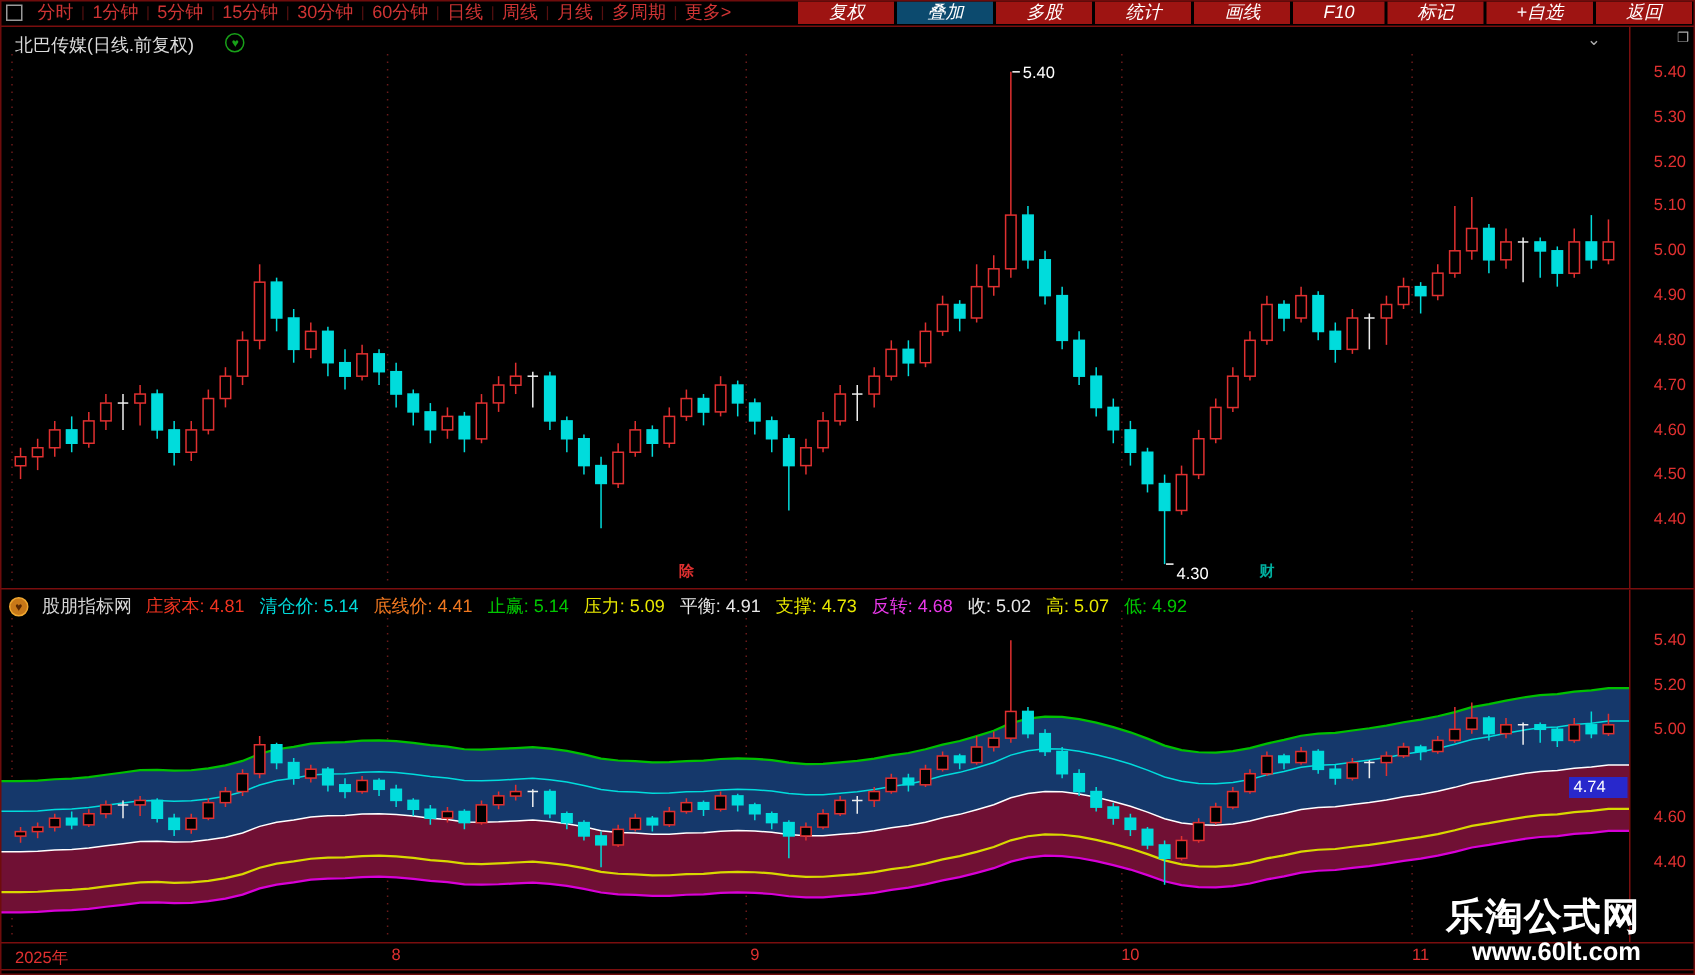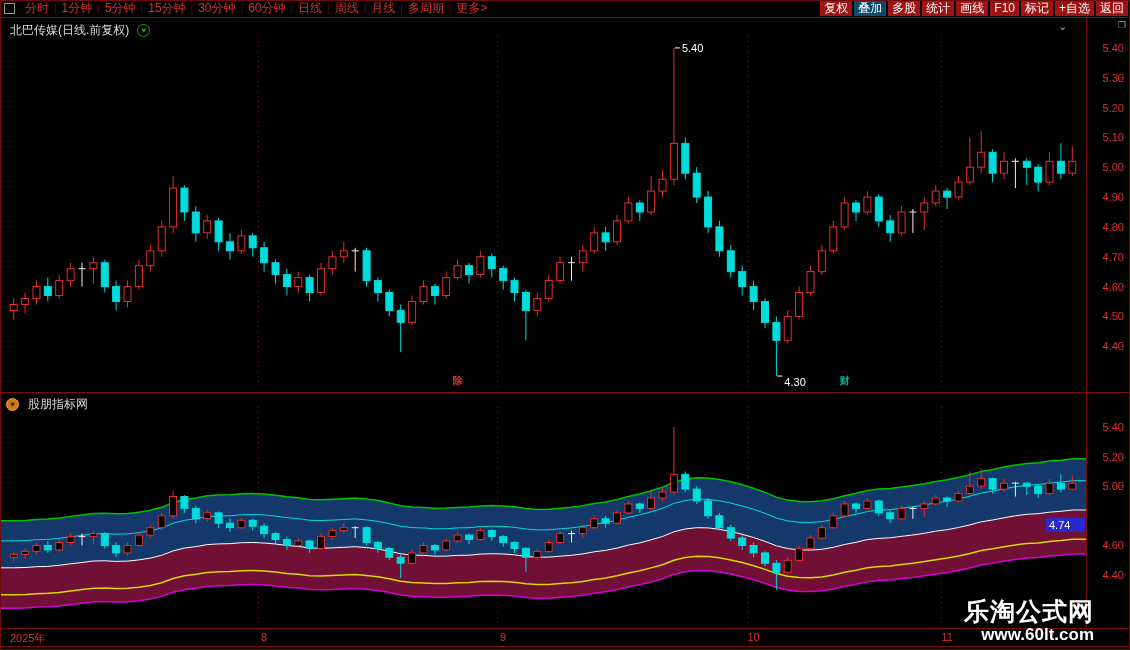--- a/index.html
+++ b/index.html
@@ -7,27 +7,27 @@
        font-family:"Liberation Sans","DejaVu Sans",sans-serif;}
   #frame{position:absolute;inset:0;border:1px solid #6e0c0c;pointer-events:none;z-index:70;}
   
   #toolbar{position:absolute;left:0;top:0;width:1130px;height:18px;background:#000;
            display:flex;align-items:center;font-size:12px;border-bottom:1px solid #7a0e0e;box-sizing:border-box;z-index:40;}
   .app-icon{width:9px;height:9px;border:1px solid #9a9a9a;margin:0 5px 0 4px;flex:none;}
   #tb-left{display:flex;align-items:center;color:#cf3434;white-space:nowrap;}
   .mi{padding:0 5px;cursor:pointer;}
   .sep{color:#571010;font-size:10px;}
   #tb-right{margin-left:auto;display:flex;gap:2px;padding-right:2px;}
-  .tb-btn{color:#fff;padding:0 4px;font-size:12px;line-height:15px;cursor:pointer;}
+  .tb-btn{color:#fff;padding:0 20px;font-size:12px;line-height:15px;cursor:pointer;font-style:italic;}
   
   .panel{position:absolute;left:0;width:1130px;background:#000;overflow:hidden;}
   #main-panel{top:18px;height:374px;}
   #sub-panel{top:392px;height:236px;border-top:1px solid #7a0e0e;box-sizing:content-box;}
   svg{position:absolute;left:0;top:0;display:block;}
-  #chart-title{position:absolute;left:10px;top:4px;color:#ddd;font-size:12px;display:flex;gap:8px;align-items:center;z-index:5;}
+  #chart-title{position:absolute;left:10px;top:4px;color:#ddd;font-size:12px;display:flex;gap:21px;align-items:flex-start;z-index:5;}
   .fav-icon{width:11px;height:11px;border-radius:50%;border:1px solid #18a018;color:#18a018;
             font-size:8px;line-height:11px;text-align:center;display:inline-block;}
   #main-chevron{position:absolute;left:1058px;top:2px;color:#aaa;font-size:11px;z-index:5;}
   #main-win{position:absolute;left:1118px;top:2px;color:#aaa;font-size:9px;z-index:6;}
   .y-axis{position:absolute;top:0;left:1086px;width:43px;height:100%;border-left:1px solid #7a0e0e;z-index:4;}
   .y-lab{position:absolute;right:6px;color:#e03030;font-size:11px;line-height:12px;}
   #price-badge{position:absolute;left:1046px;min-width:33px;color:#fff;font-size:11px;
                padding:1px 3px;z-index:6;}
   #ind-header{position:absolute;left:6px;top:3px;display:flex;gap:9px;font-size:12px;
               align-items:center;white-space:nowrap;z-index:5;}
@@ -513,20 +513,33 @@
         <rect x="1046.0" y="90.2" width="7" height="10.4" fill="#000" stroke="#e03030"></rect>
         <line x1="1060.9" y1="81.3" x2="1060.9" y2="99.1" stroke="#00dcdc"></line>
         <rect x="1057.4" y="90.2" width="7" height="5.9" fill="#00dcdc" stroke="#00dcdc"></rect>
         <line x1="1072.3" y1="82.8" x2="1072.3" y2="97.6" stroke="#e03030"></line>
         <rect x="1068.8" y="90.2" width="7" height="5.9" fill="#000" stroke="#e03030"></rect>
       </g>
     </svg>
   <div id="ind-header">
     <span class="ind-logo">♥</span>
     <span id="ind-source">股朋指标网</span>
+    <span id="ind-fields" style="display:flex;gap:10px">
+        <span style="color: rgb(240, 52, 32);">庄家本: 4.81</span>
+        <span style="color: rgb(0, 216, 216);">清仓价: 5.14</span>
+        <span style="color: rgb(240, 120, 32);">底线价: 4.41</span>
+        <span style="color: rgb(0, 200, 0);">止赢: 5.14</span>
+        <span style="color: rgb(232, 232, 0);">压力: 5.09</span>
+        <span style="color: rgb(232, 232, 232);">平衡: 4.91</span>
+        <span style="color: rgb(232, 232, 0);">支撑: 4.73</span>
+        <span style="color: rgb(232, 56, 232);">反转: 4.68</span>
+        <span style="color: rgb(232, 232, 232);">收: 5.02</span>
+        <span style="color: rgb(232, 232, 0);">高: 5.07</span>
+        <span style="color: rgb(0, 200, 0);">低: 4.92</span>
+      </span>
   </div>
   <div class="y-axis" id="sub-axis">
       <div class="y-lab" style="top: 27.8601px;">5.40</div>
       <div class="y-lab" style="top: 57.5105px;">5.20</div>
       <div class="y-lab" style="top: 87.1608px;">5.00</div>
       <div class="y-lab" style="top: 146.462px;">4.60</div>
       <div class="y-lab" style="top: 176.112px;">4.40</div>
     </div>
   <div id="price-badge" style="top: 124.706px; background: rgb(40, 40, 204);">4.74</div>
 </div>

